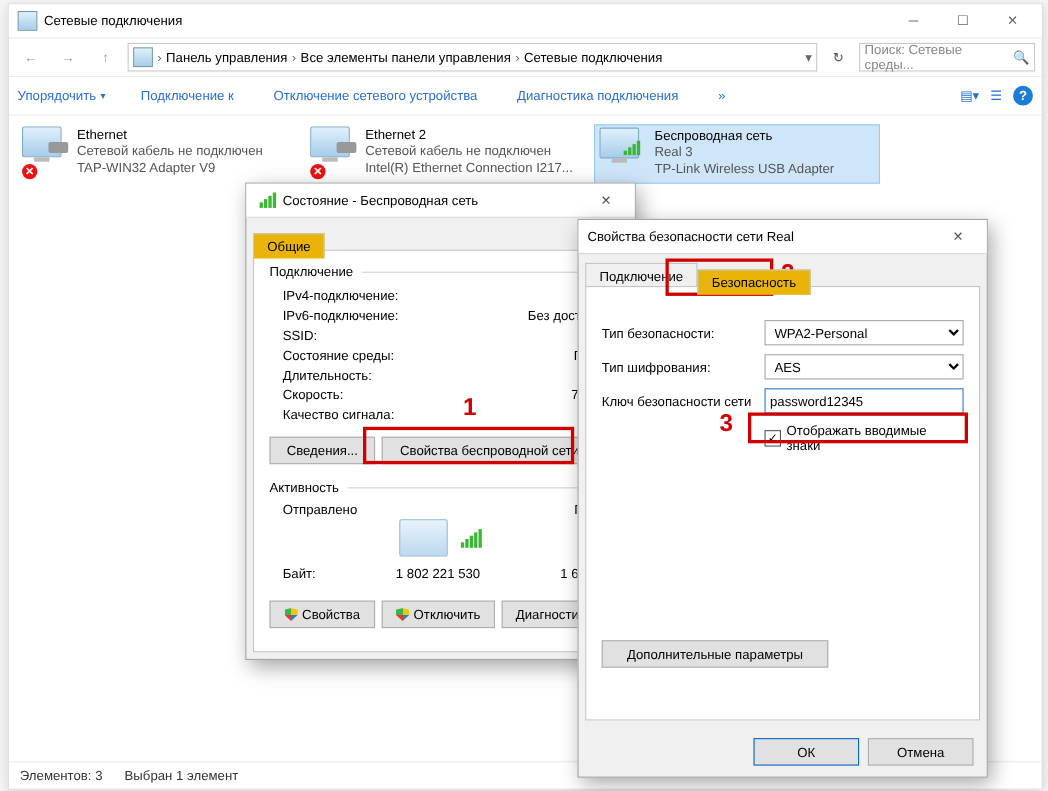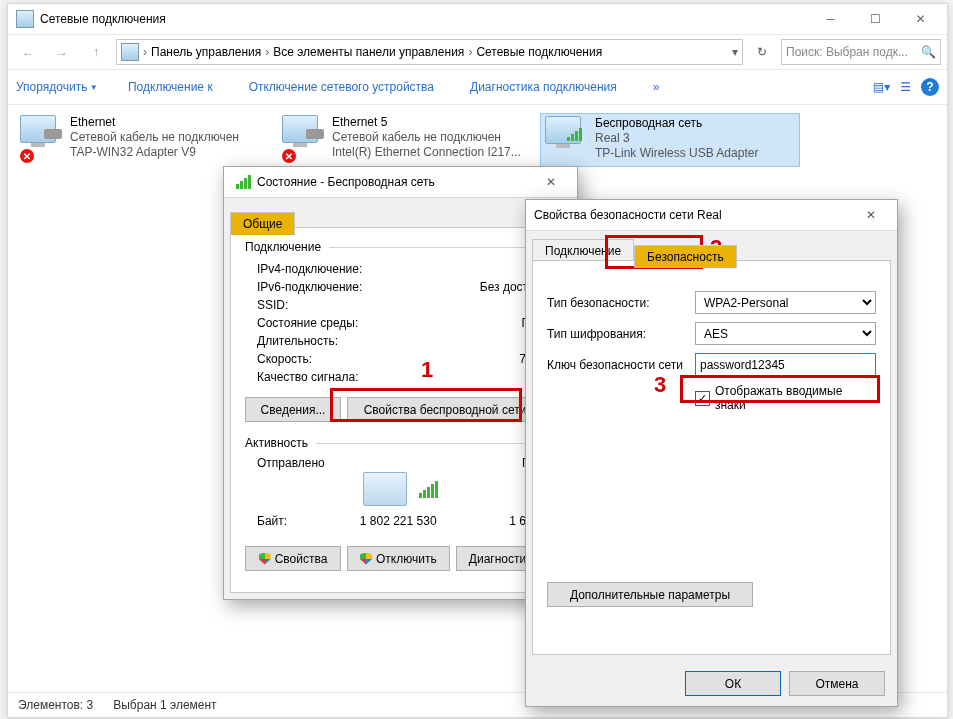--- a/index.html
+++ b/index.html
@@ -222,21 +222,21 @@
       <span class="crumb">Панель управления</span>
       <span class="sep">›</span>
       <span class="crumb">Все элементы панели управления</span>
       <span class="sep">›</span>
       <span class="crumb">Сетевые подключения</span>
       <span style="flex:1"></span>
       <span style="color:#666">▾</span>
     </div>
     <div class="refresh">↻</div>
     <div class="search">
-      <span>Поиск: Выбран подк...</span>
+      <span>Поиск: Сетевые среды...</span>
       <span style="margin-left:auto;color:#888">🔍</span>
     </div>
   </div>
 
   <div class="cmdrow">
     <span class="cmd">Упорядочить</span>
     <span class="cmd noarrow">Подключение к</span>
     <span class="cmd noarrow">Отключение сетевого устройства</span>
     <span class="cmd noarrow">Диагностика подключения</span>
     <span class="cmd noarrow" style="width:10px;overflow:hidden">»</span>
@@ -262,21 +262,21 @@
       </div>
     </div>
 
     <div class="conn">
       <div class="cicon">
         <div class="mon"></div>
           <div class="plug"></div>
           <div class="red-x">✕</div>
       </div>
       <div class="lines">
-        <div class="l1">Ethernet 5</div>
+        <div class="l1">Ethernet 2</div>
         <div class="l2">Сетевой кабель не подключен</div>
         <div class="l3">Intel(R) Ethernet Connection I217...</div>
       </div>
     </div>
 
     <div class="conn selected">
       <div class="cicon">
         <div class="mon"></div>
           <div class="sig small">
             <span></span>

